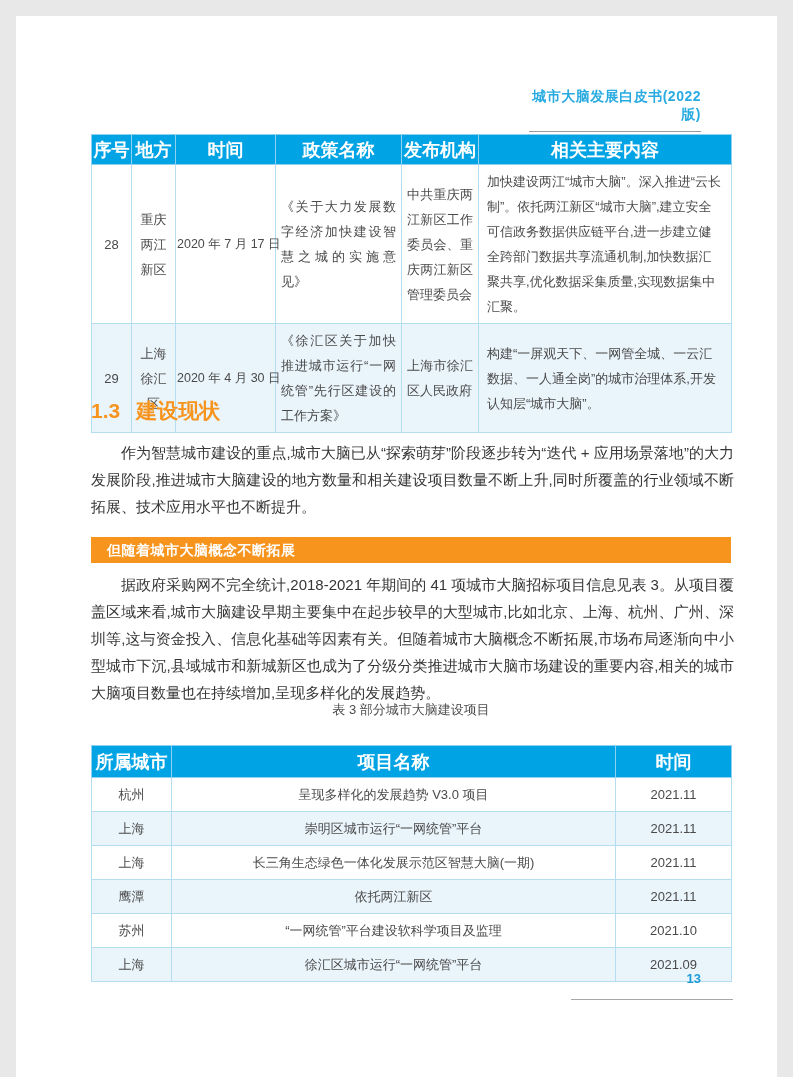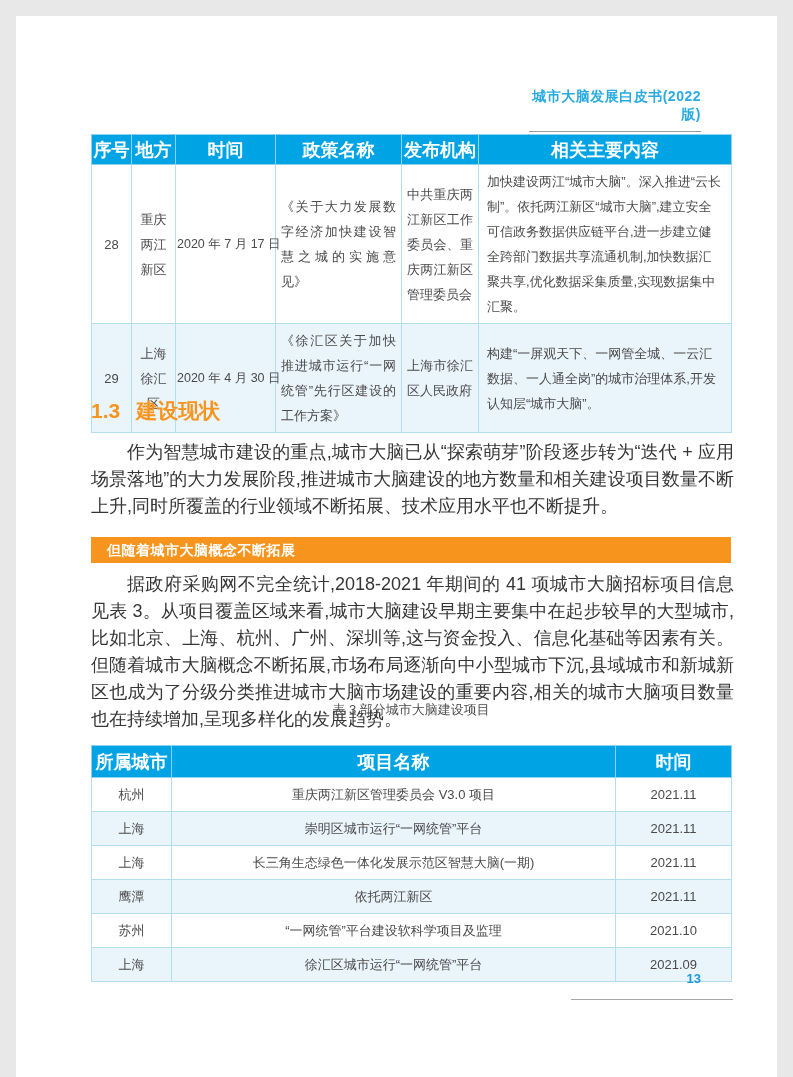--- a/index.html
+++ b/index.html
@@ -35,21 +35,21 @@
   #policy-table td.date-cell{white-space:nowrap;font-size:12.5px;padding:0 1px;}
   #projects-table{top:729px;}
   #projects-table th{height:31px;}
   #projects-table td{height:33px;padding:0 6px;}
   
   .section-heading{
     position:absolute;left:75px;top:381px;color:#f7941e;font-weight:bold;font-size:21px;
   }
   .section-heading .num{margin-right:16px;}
   .para{
-    position:absolute;left:75px;width:643px;font-size:18px;line-height:27px;
+    position:absolute;left:75px;width:643px;font-size:15px;line-height:27px;
     color:#363636;text-align:justify;text-indent:2em;
   }
   #para-1{top:423px;}
   #para-2{top:555px;}
   .banner{
     position:absolute;left:75px;top:521px;width:640px;height:26px;background:#f7941e;
     color:#ffffff;font-weight:bold;font-size:14px;line-height:26px;
     padding-left:16px;box-sizing:border-box;letter-spacing:.5px;
   }
   .caption{
@@ -132,21 +132,21 @@
     <thead>
       <tr>
         <th>所属城市</th>
         <th>项目名称</th>
         <th>时间</th>
       </tr>
     </thead>
     <tbody>
       <tr>
         <td>杭州</td>
-        <td>重庆两江新区管理委员会 V3.0 项目</td>
+        <td>呈现多样化的发展趋势 V3.0 项目</td>
         <td>2021.11</td>
       </tr>
       <tr class="alt">
         <td>上海</td>
         <td>崇明区城市运行“一网统管”平台</td>
         <td>2021.11</td>
       </tr>
       <tr>
         <td>上海</td>
         <td>长三角生态绿色一体化发展示范区智慧大脑(一期)</td>

